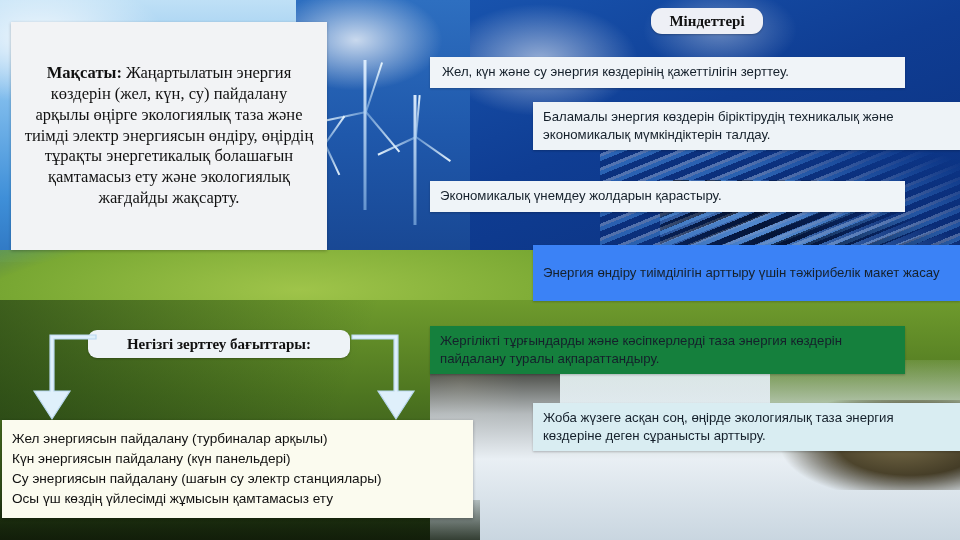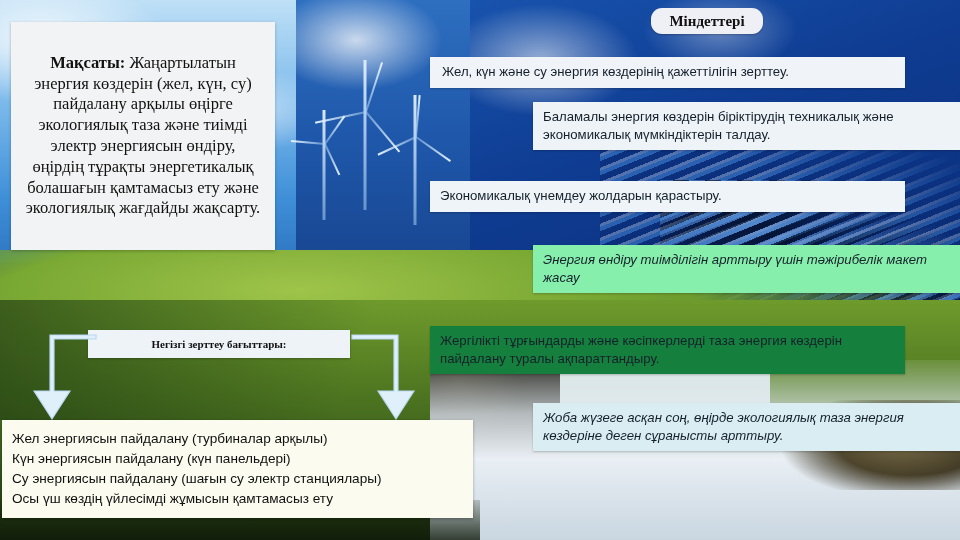--- a/index.html
+++ b/index.html
@@ -117,21 +117,21 @@
   }
   .bottom-dark{
     position:absolute;left:0;bottom:0;width:480px;height:40px;
     background:linear-gradient(180deg,rgba(20,35,10,.2),rgba(15,25,8,.8));
   }
 
   
   .box{position:absolute;box-sizing:border-box;}
 
   .goal-box{
-    left:11px;top:22px;width:264px;height:228px;
+    left:11px;top:22px;width:316px;height:228px;
     background:#f2f3f5;
     padding:10px 12px;
     display:flex;align-items:center;justify-content:flex-start;
     box-shadow:0 1px 3px rgba(0,0,0,.25);
   }
   .goal-text{
     font-family:"Liberation Serif", serif;
     font-size:16.5px;line-height:1.26;color:#111;text-align:center;
   }
   .goal-text b{font-weight:bold;}
@@ -150,31 +150,32 @@
     background:#e6f2f4;
     padding:6px 10px 7px 10px;
     font-family:"Liberation Sans", sans-serif;
     font-size:13.2px;line-height:1.34;color:#15202b;
     box-shadow:0 1px 2px rgba(0,0,0,.22);
     display:flex;align-items:center;
   }
   .t1{left:430px;top:57px;width:475px;height:31px;background:#f0f4f8;padding-left:12px;}
   .t2{left:533px;top:102px;width:427px;height:48px;background:#eef3f7;}
   .t3{left:430px;top:181px;width:475px;height:31px;background:#eff4f8;}
-  .t4{left:533px;top:245px;width:427px;height:48px;background:#86efac;font-style:italic;}
+  .t4{left:533px;top:245px;width:427px;height:56px;background:#3b82f6;}
   .t5{left:430px;top:326px;width:475px;height:48px;background:#15803d;}
-  .t6{left:533px;top:403px;width:427px;height:48px;background:#d9edf2;font-style:italic;}
+  .t6{left:533px;top:403px;width:427px;height:48px;background:#d9edf2;}
 
   .dirs-title{
     left:88px;top:330px;width:262px;height:28px;
     background:#eef3f7;
     display:flex;align-items:center;justify-content:center;
     font-family:"Liberation Serif", serif;
-    font-weight:bold;font-size:11px;color:#111;
+    font-weight:bold;font-size:15px;color:#111;
     box-shadow:0 1px 2px rgba(0,0,0,.25);
+    border-radius:9px;
   }
 
   .dirs-list{
     left:2px;top:420px;width:471px;height:98px;
     background:#fbfbef;
     padding:13px 10px;
     box-shadow:0 1px 3px rgba(0,0,0,.3);
     display:flex;flex-direction:column;justify-content:center;
   }
   .dirs-list div{

